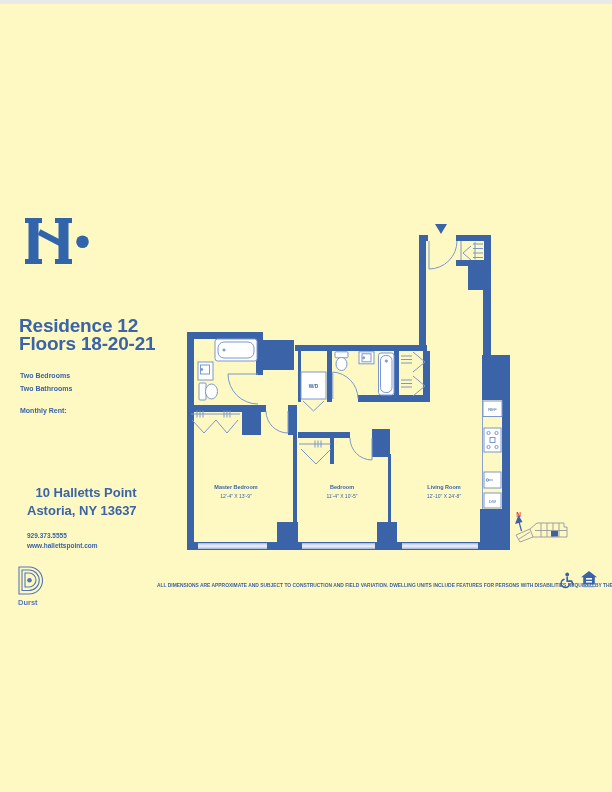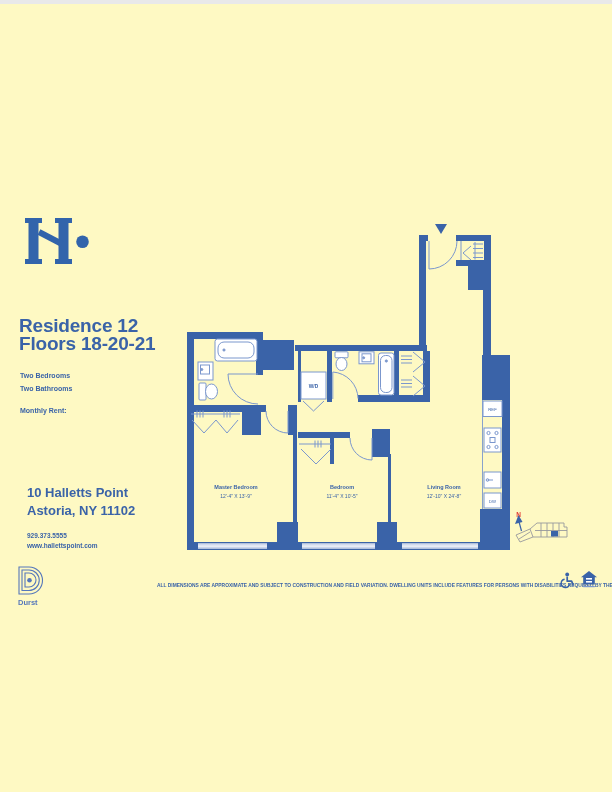--- a/index.html
+++ b/index.html
@@ -2,21 +2,21 @@
 <html><head>
 <meta charset="utf-8">
 <style>
   html,body{margin:0;padding:0;background:#e9e9e9;}
   #page{position:relative;width:612px;height:792px;background:#fef9c3;overflow:hidden;
         font-family:"Liberation Sans",sans-serif;margin:4px auto;}
   .abs{position:absolute;}
   #heading{left:19px;top:313px;font-size:19px;line-height:18px;font-weight:600;letter-spacing:-0.2px;color:#3a63a8;}
   #bedbath{left:20px;top:365px;font-size:7px;line-height:13px;font-weight:bold;color:#3a63a8;}
   #rentlabel{left:20px;top:403px;font-size:7px;font-weight:bold;color:#3a63a8;}
-  #address{left:27px;top:480px;font-size:13px;line-height:17.5px;font-weight:600;color:#3a63a8;}
+  #address{left:27px;top:480px;font-size:13px;line-height:17.5px;font-weight:600;color:#3a63a8;text-align:right;}
   #contact-small{left:27px;top:527px;font-size:6.5px;line-height:10px;font-weight:bold;color:#3a63a8;}
   #disclaimer{left:157px;top:573px;width:410px;height:14px;color:#3a63a8;}
   #disclaimer .scaled{display:inline-block;transform:scale(0.5);transform-origin:0 0;
        font-size:9.8px;white-space:nowrap;font-weight:bold;width:820px;}
   svg text{font-family:"Liberation Sans",sans-serif;}
 </style>
 </head>
 <body>
 
 <div id="page">
@@ -41,21 +41,21 @@
 
   <div class="abs" id="bedbath">
     <div>Two Bedrooms</div>
     <div>Two Bathrooms</div>
   </div>
 
   <div class="abs" id="rentlabel">Monthly Rent:</div>
 
   <div class="abs" id="address">
     <div>10 Halletts Point</div>
-    <div>Astoria, NY 11102</div>
+    <div>Astoria, NY 13637</div>
   </div>
 
   <div class="abs" id="contact-small">
     <div>929.373.5555</div>
     <div>www.hallettspoint.com</div>
   </div>
 
   <svg class="abs" style="left:180px;top:218px" width="335" height="350" viewBox="0 0 335 350">
 
     <polygon points="255,2 267,2 261,12" fill="#3a63a8"></polygon>

